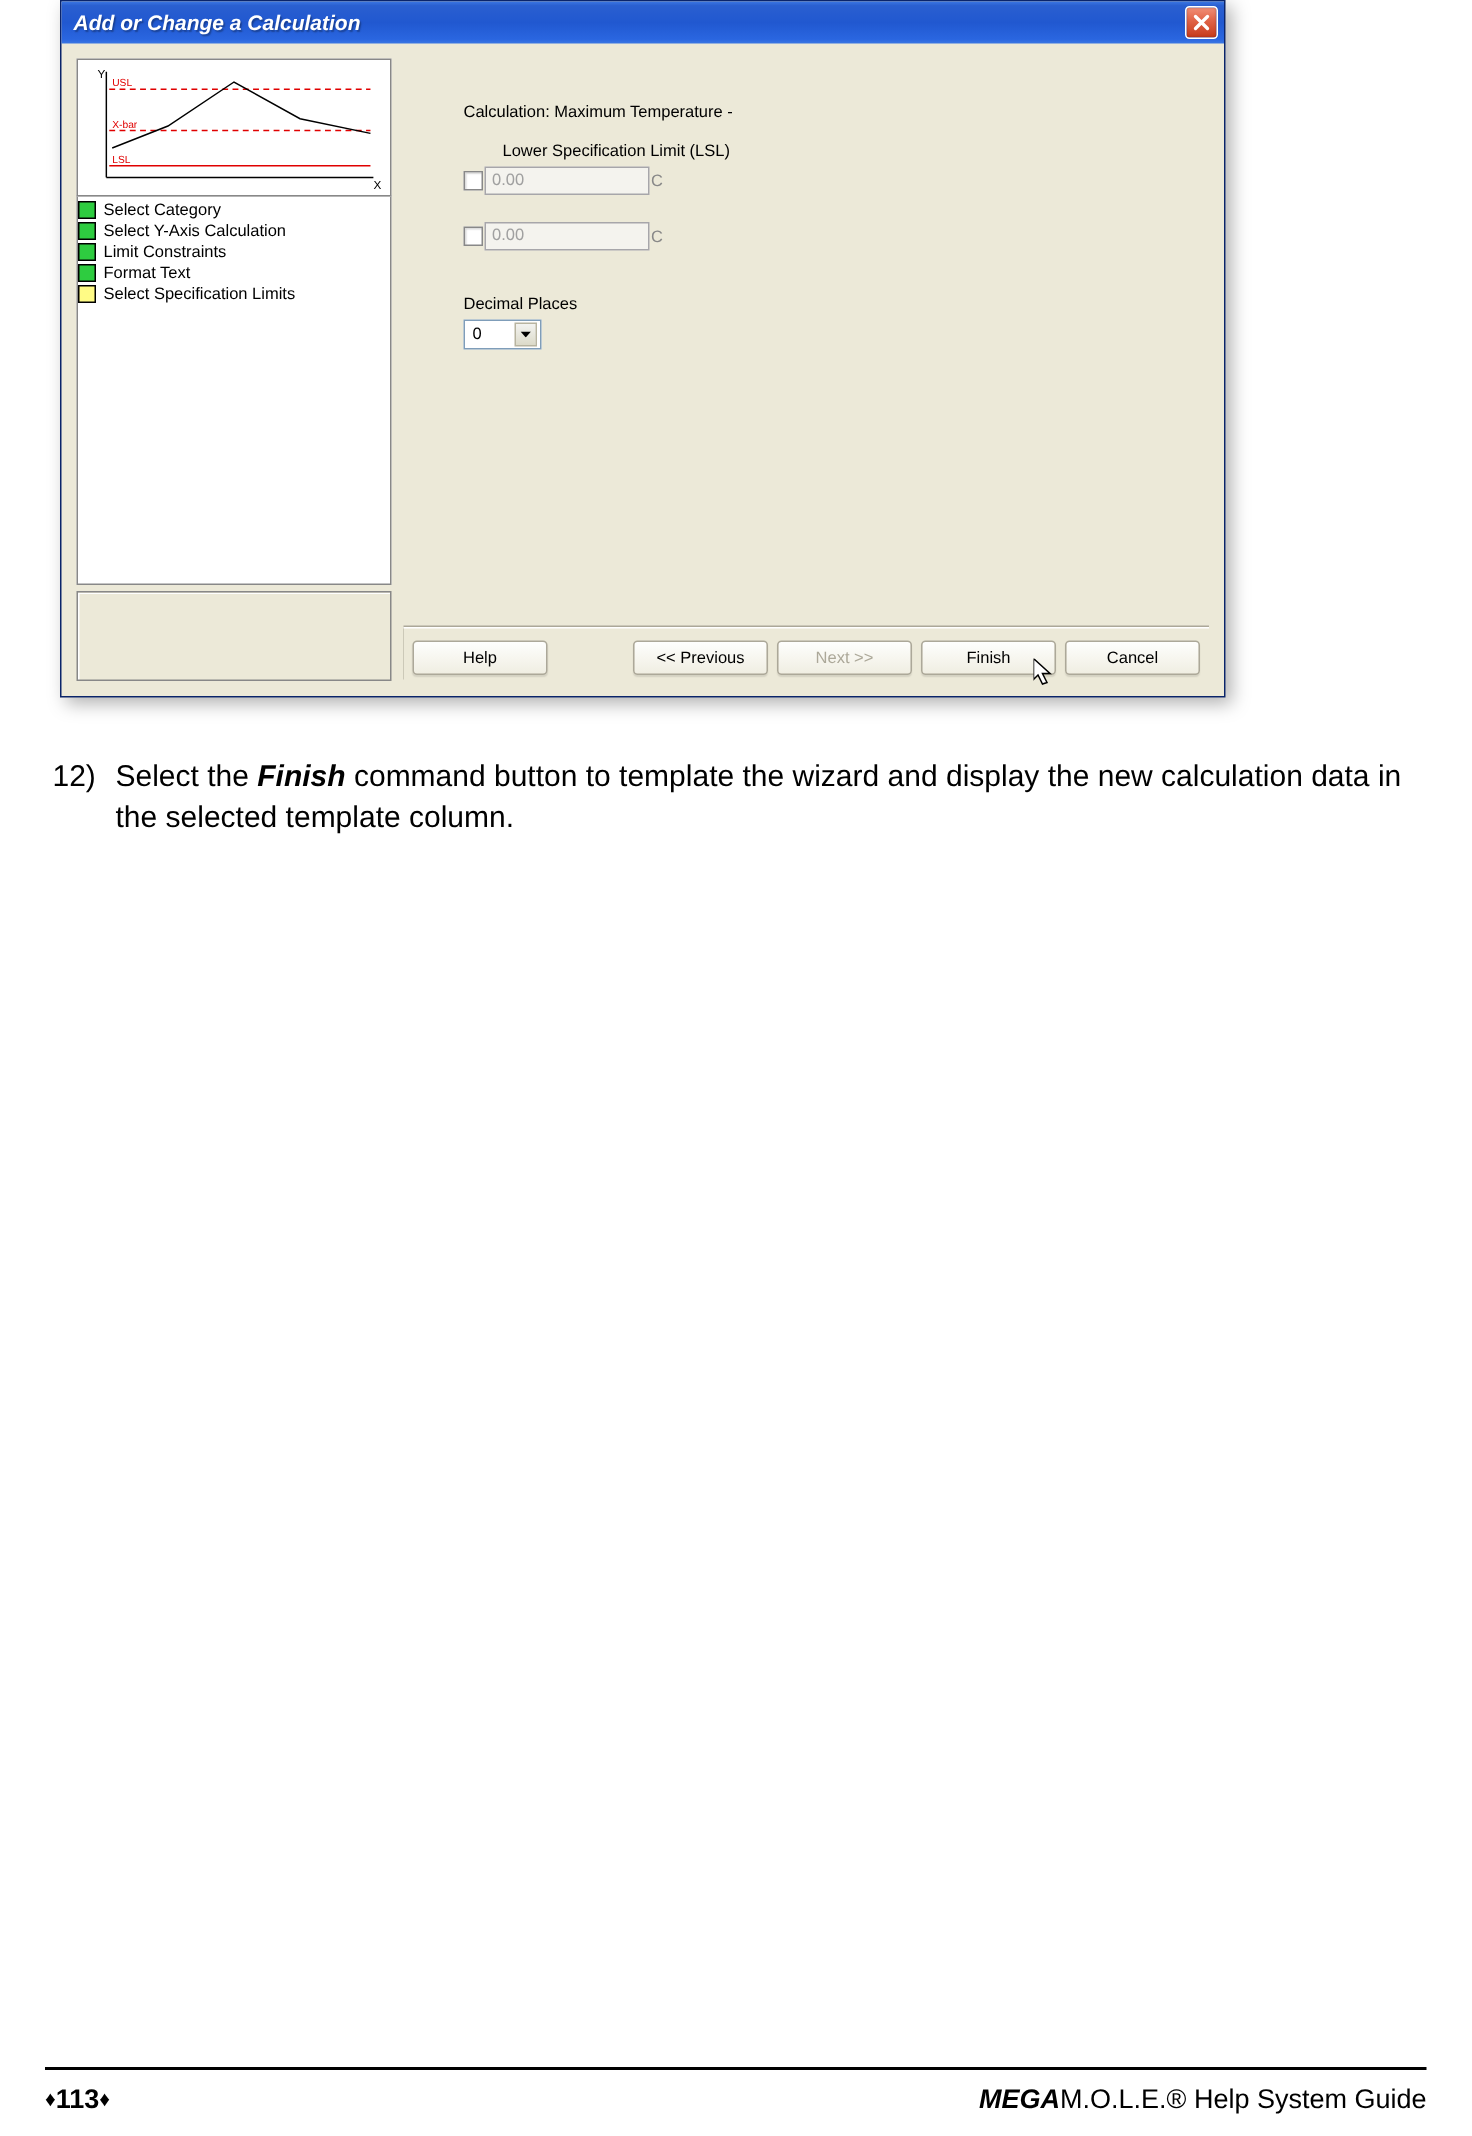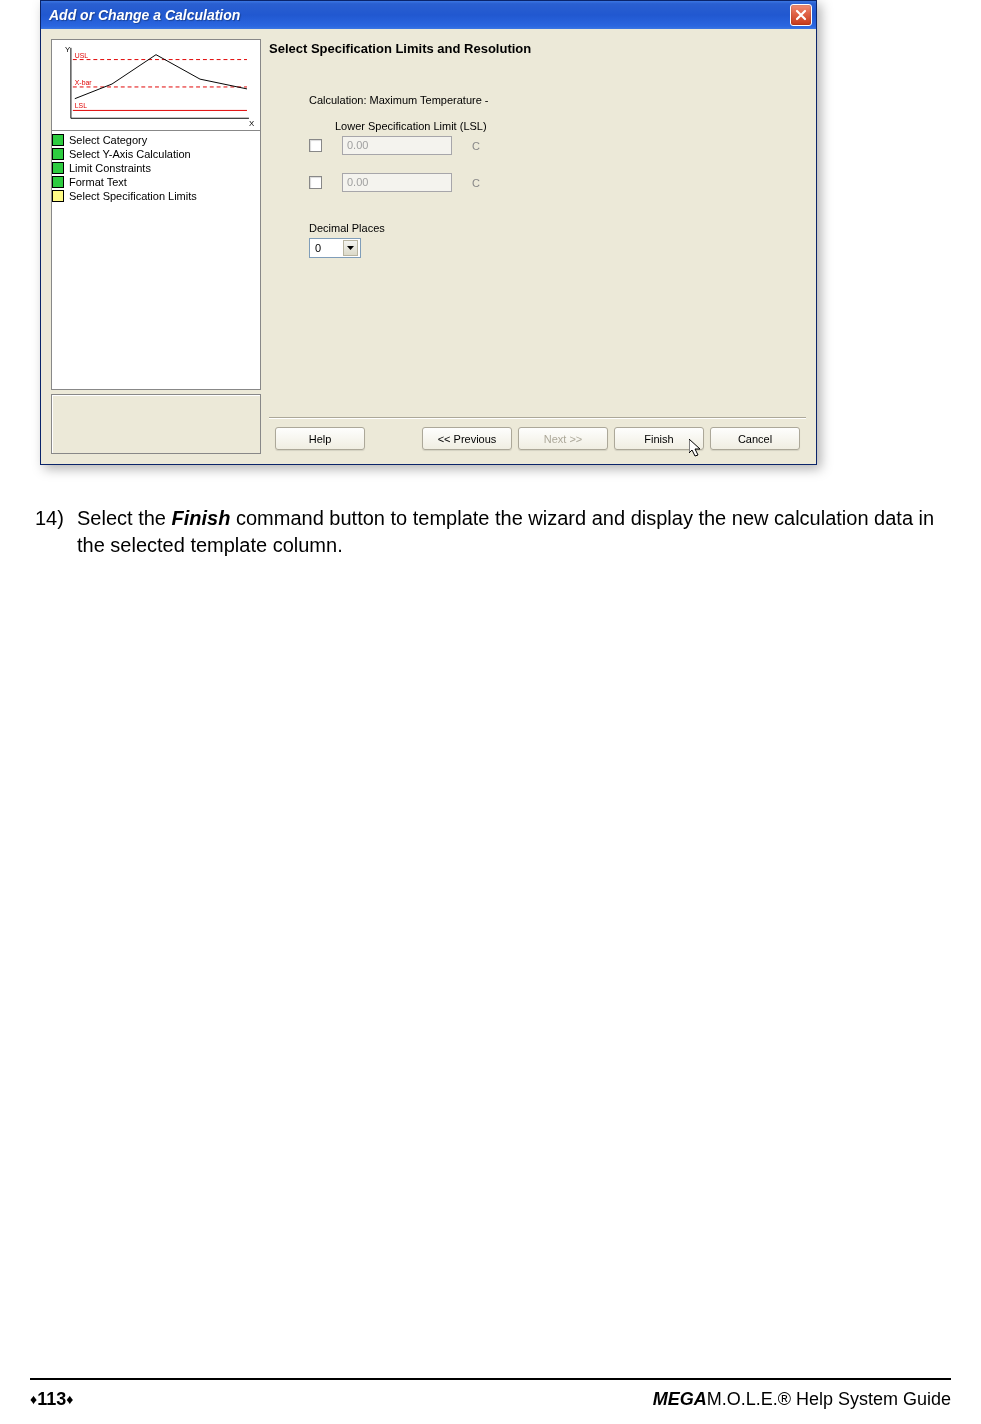--- a/index.html
+++ b/index.html
@@ -121,21 +121,21 @@
   .right-content {
     flex: 1;
     padding: 30px 0 0 40px;
   }
   .calc-label { margin-bottom: 14px; }
   .spec-group { margin-bottom: 18px; }
   .spec-label { margin-left: 26px; margin-bottom: 4px; }
   .spec-row {
     display: flex;
     align-items: center;
-    gap: 20px;
+    gap: 1px;
   }
   .chk {
     width: 13px;
     height: 13px;
     border: 1px solid #888;
     background: #fff;
     box-shadow: inset 1px 1px 1px rgba(0,0,0,0.15);
   }
   .num-input {
     width: 110px;
@@ -280,21 +280,20 @@
               <span>Format Text</span>
             </div>
             <div class="step-item">
               <span class="step-sq sq-yellow"></span>
               <span>Select Specification Limits</span>
             </div>
           </div>
           <div class="left-spacer"></div>
         </div>
         <div class="right-col">
-          <div class="right-header">Select Specification Limits and Resolution</div>
           <div class="right-content">
             <div class="calc-label">Calculation: Maximum Temperature -</div>
 
             <div class="spec-group">
               <div class="spec-label">Lower Specification Limit (LSL)</div>
               <div class="spec-row">
                 <div class="chk"></div>
                 <div class="num-input">0.00</div>
                 <span class="unit">C</span>
               </div>
@@ -338,21 +337,21 @@
             <div class="btn btn-nav">
                 <span>Cancel</span>
               </div>
           </div>
         </div>
       </div>
     </div>
   </div>
 
   <div class="instruction">
-    <div class="inst-num">14)</div>
+    <div class="inst-num">12)</div>
     <div class="inst-text">
       <span>Select the </span><span class="inst-bold">Finish</span><span> command button to template the wizard and display the new calculation data in the selected template column.</span>
     </div>
   </div>
 </div>
 
 <div class="footer-line"></div>
 <div class="footer">
   <div class="footer-left">
     <span class="diam">♦</span><span>113</span><span class="diam">♦</span>

